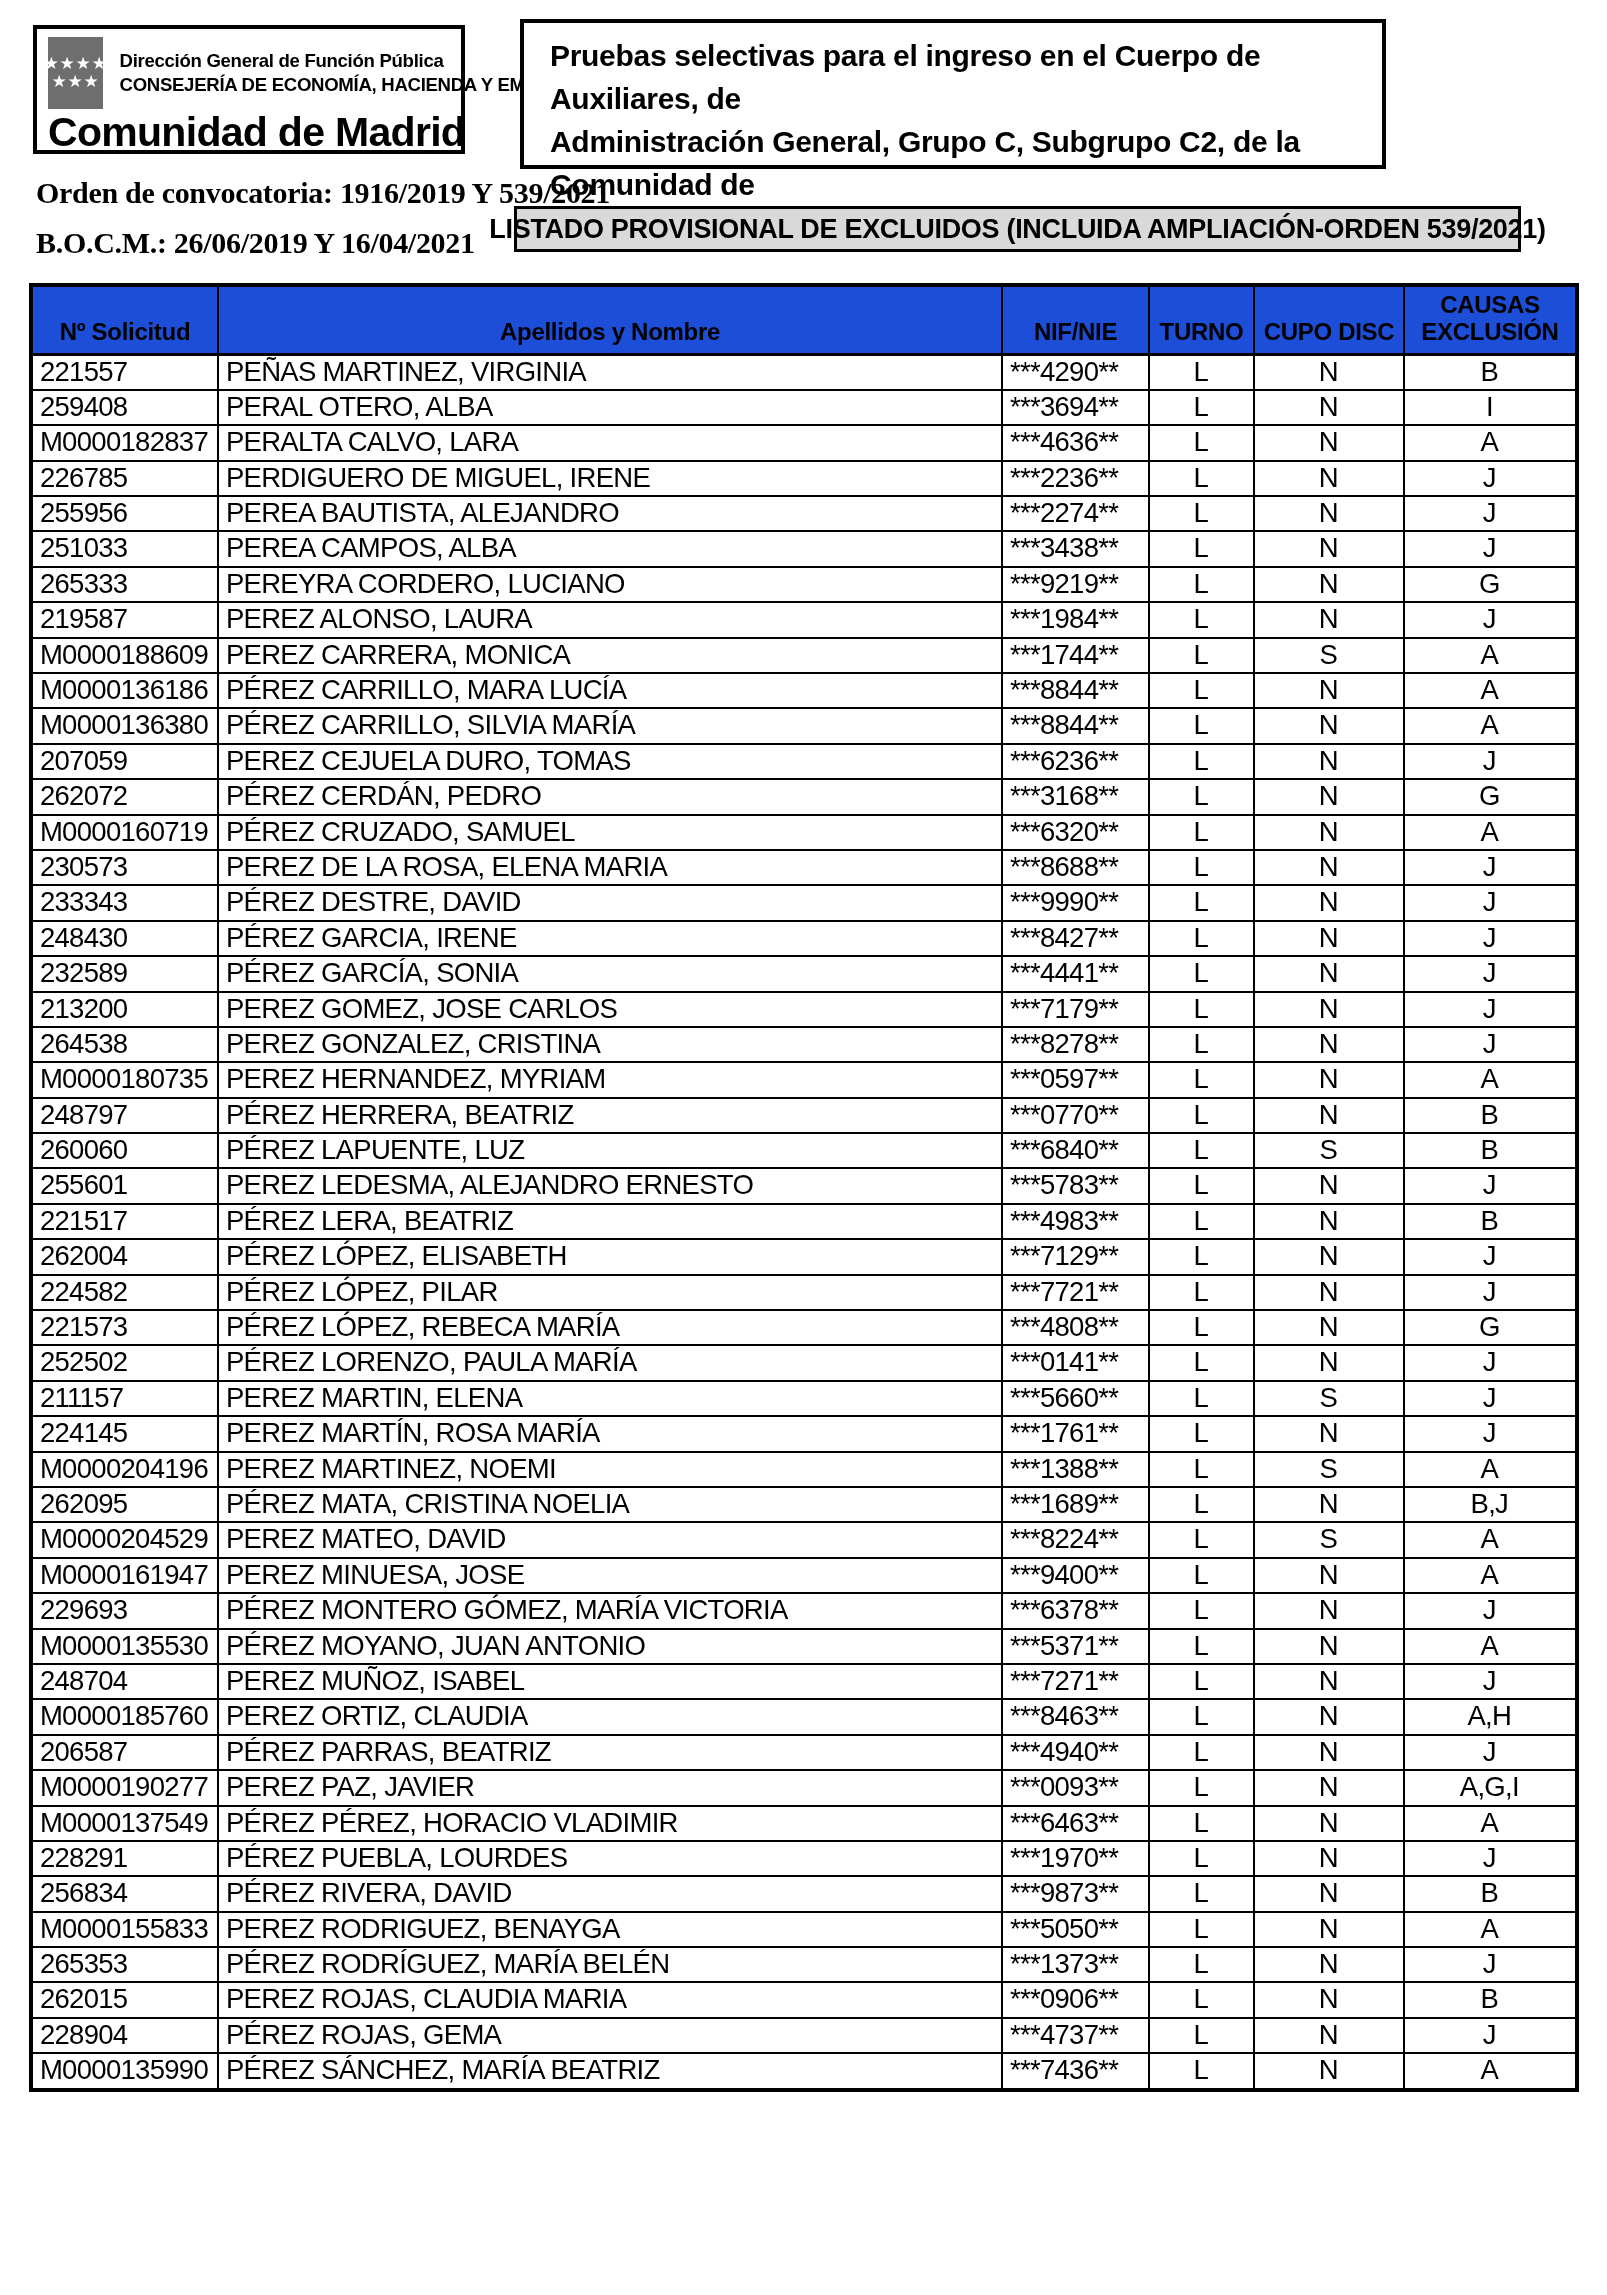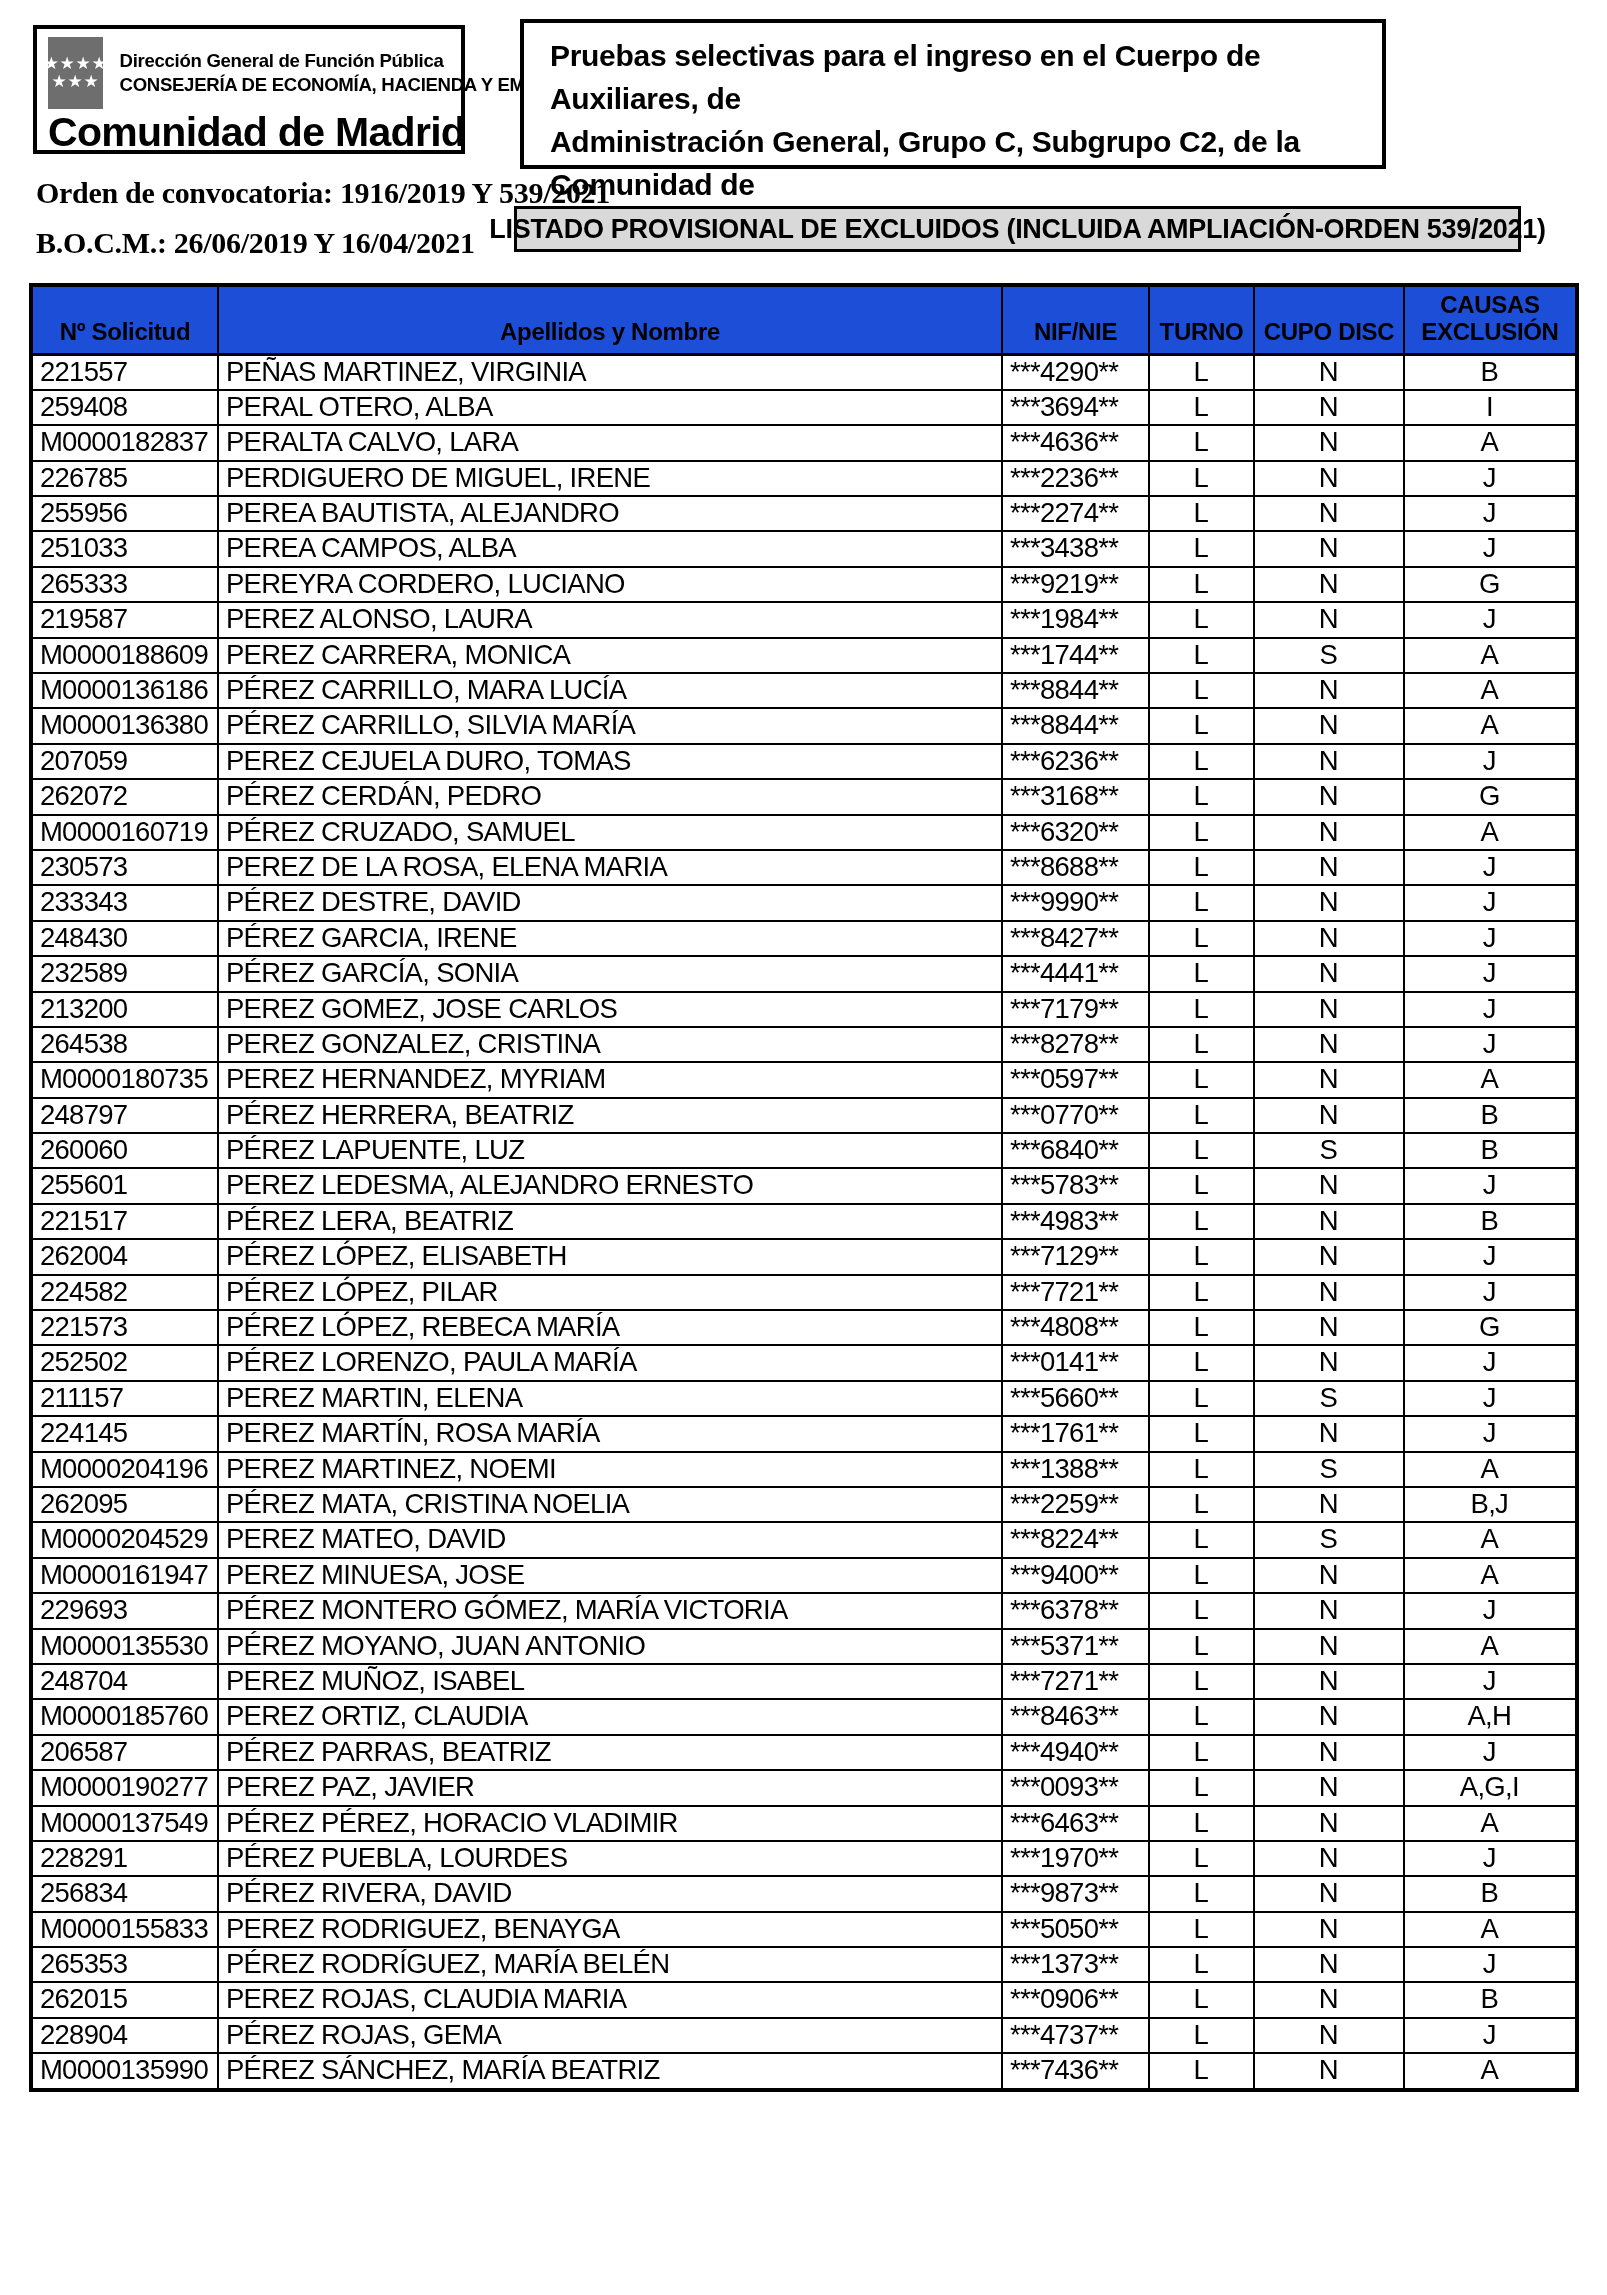--- a/index.html
+++ b/index.html
@@ -375,21 +375,21 @@
           <td class="c0">M0000204196</td>
           <td class="c1">PEREZ MARTINEZ, NOEMI</td>
           <td class="c2">***1388**</td>
           <td class="c3">L</td>
           <td class="c4">S</td>
           <td class="c5">A</td>
         </tr>
         <tr>
           <td class="c0">262095</td>
           <td class="c1">PÉREZ MATA, CRISTINA NOELIA</td>
-          <td class="c2">***2259**</td>
+          <td class="c2">***1689**</td>
           <td class="c3">L</td>
           <td class="c4">N</td>
           <td class="c5">B,J</td>
         </tr>
         <tr>
           <td class="c0">M0000204529</td>
           <td class="c1">PEREZ MATEO, DAVID</td>
           <td class="c2">***8224**</td>
           <td class="c3">L</td>
           <td class="c4">S</td>

